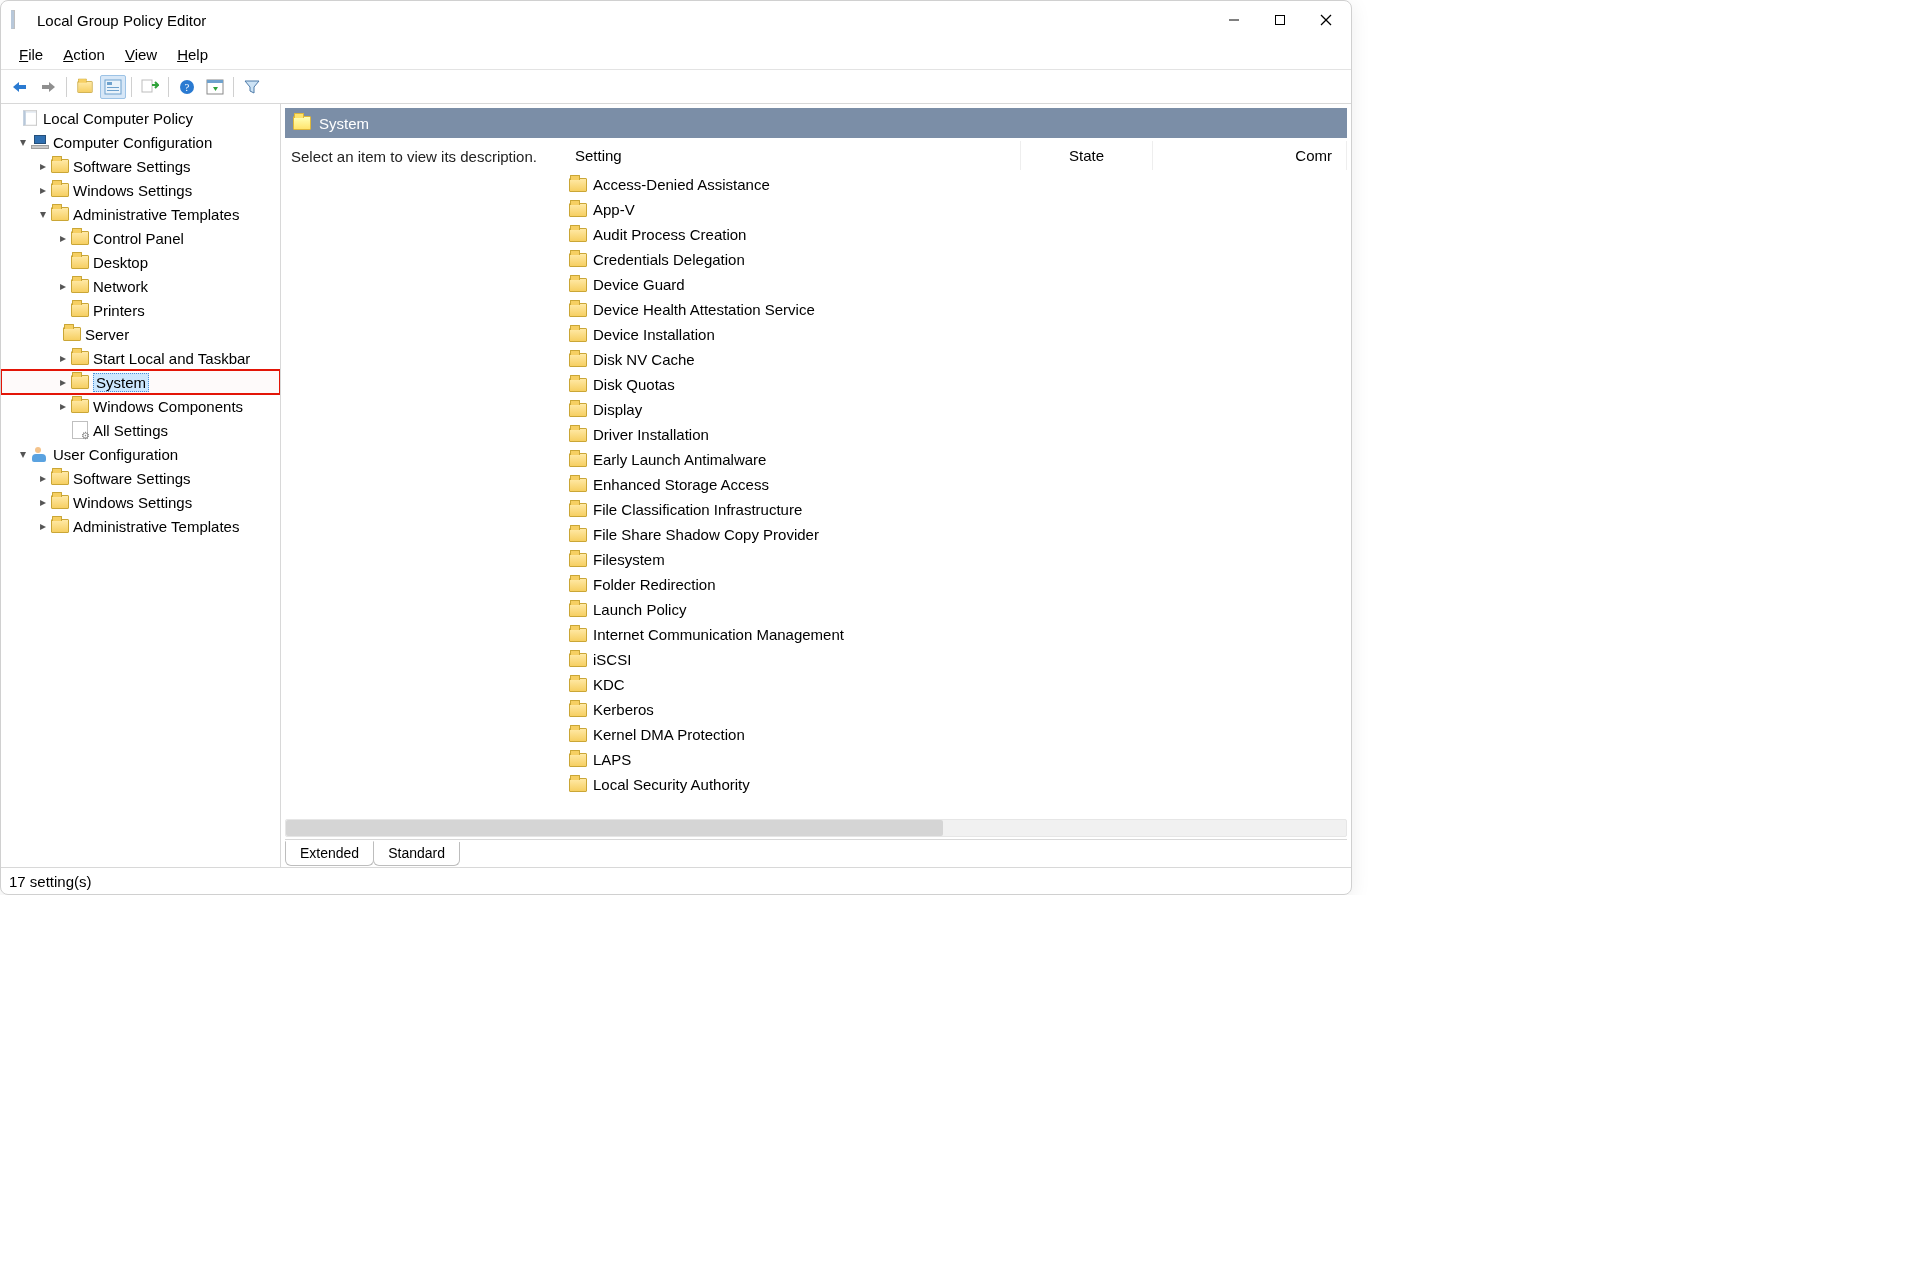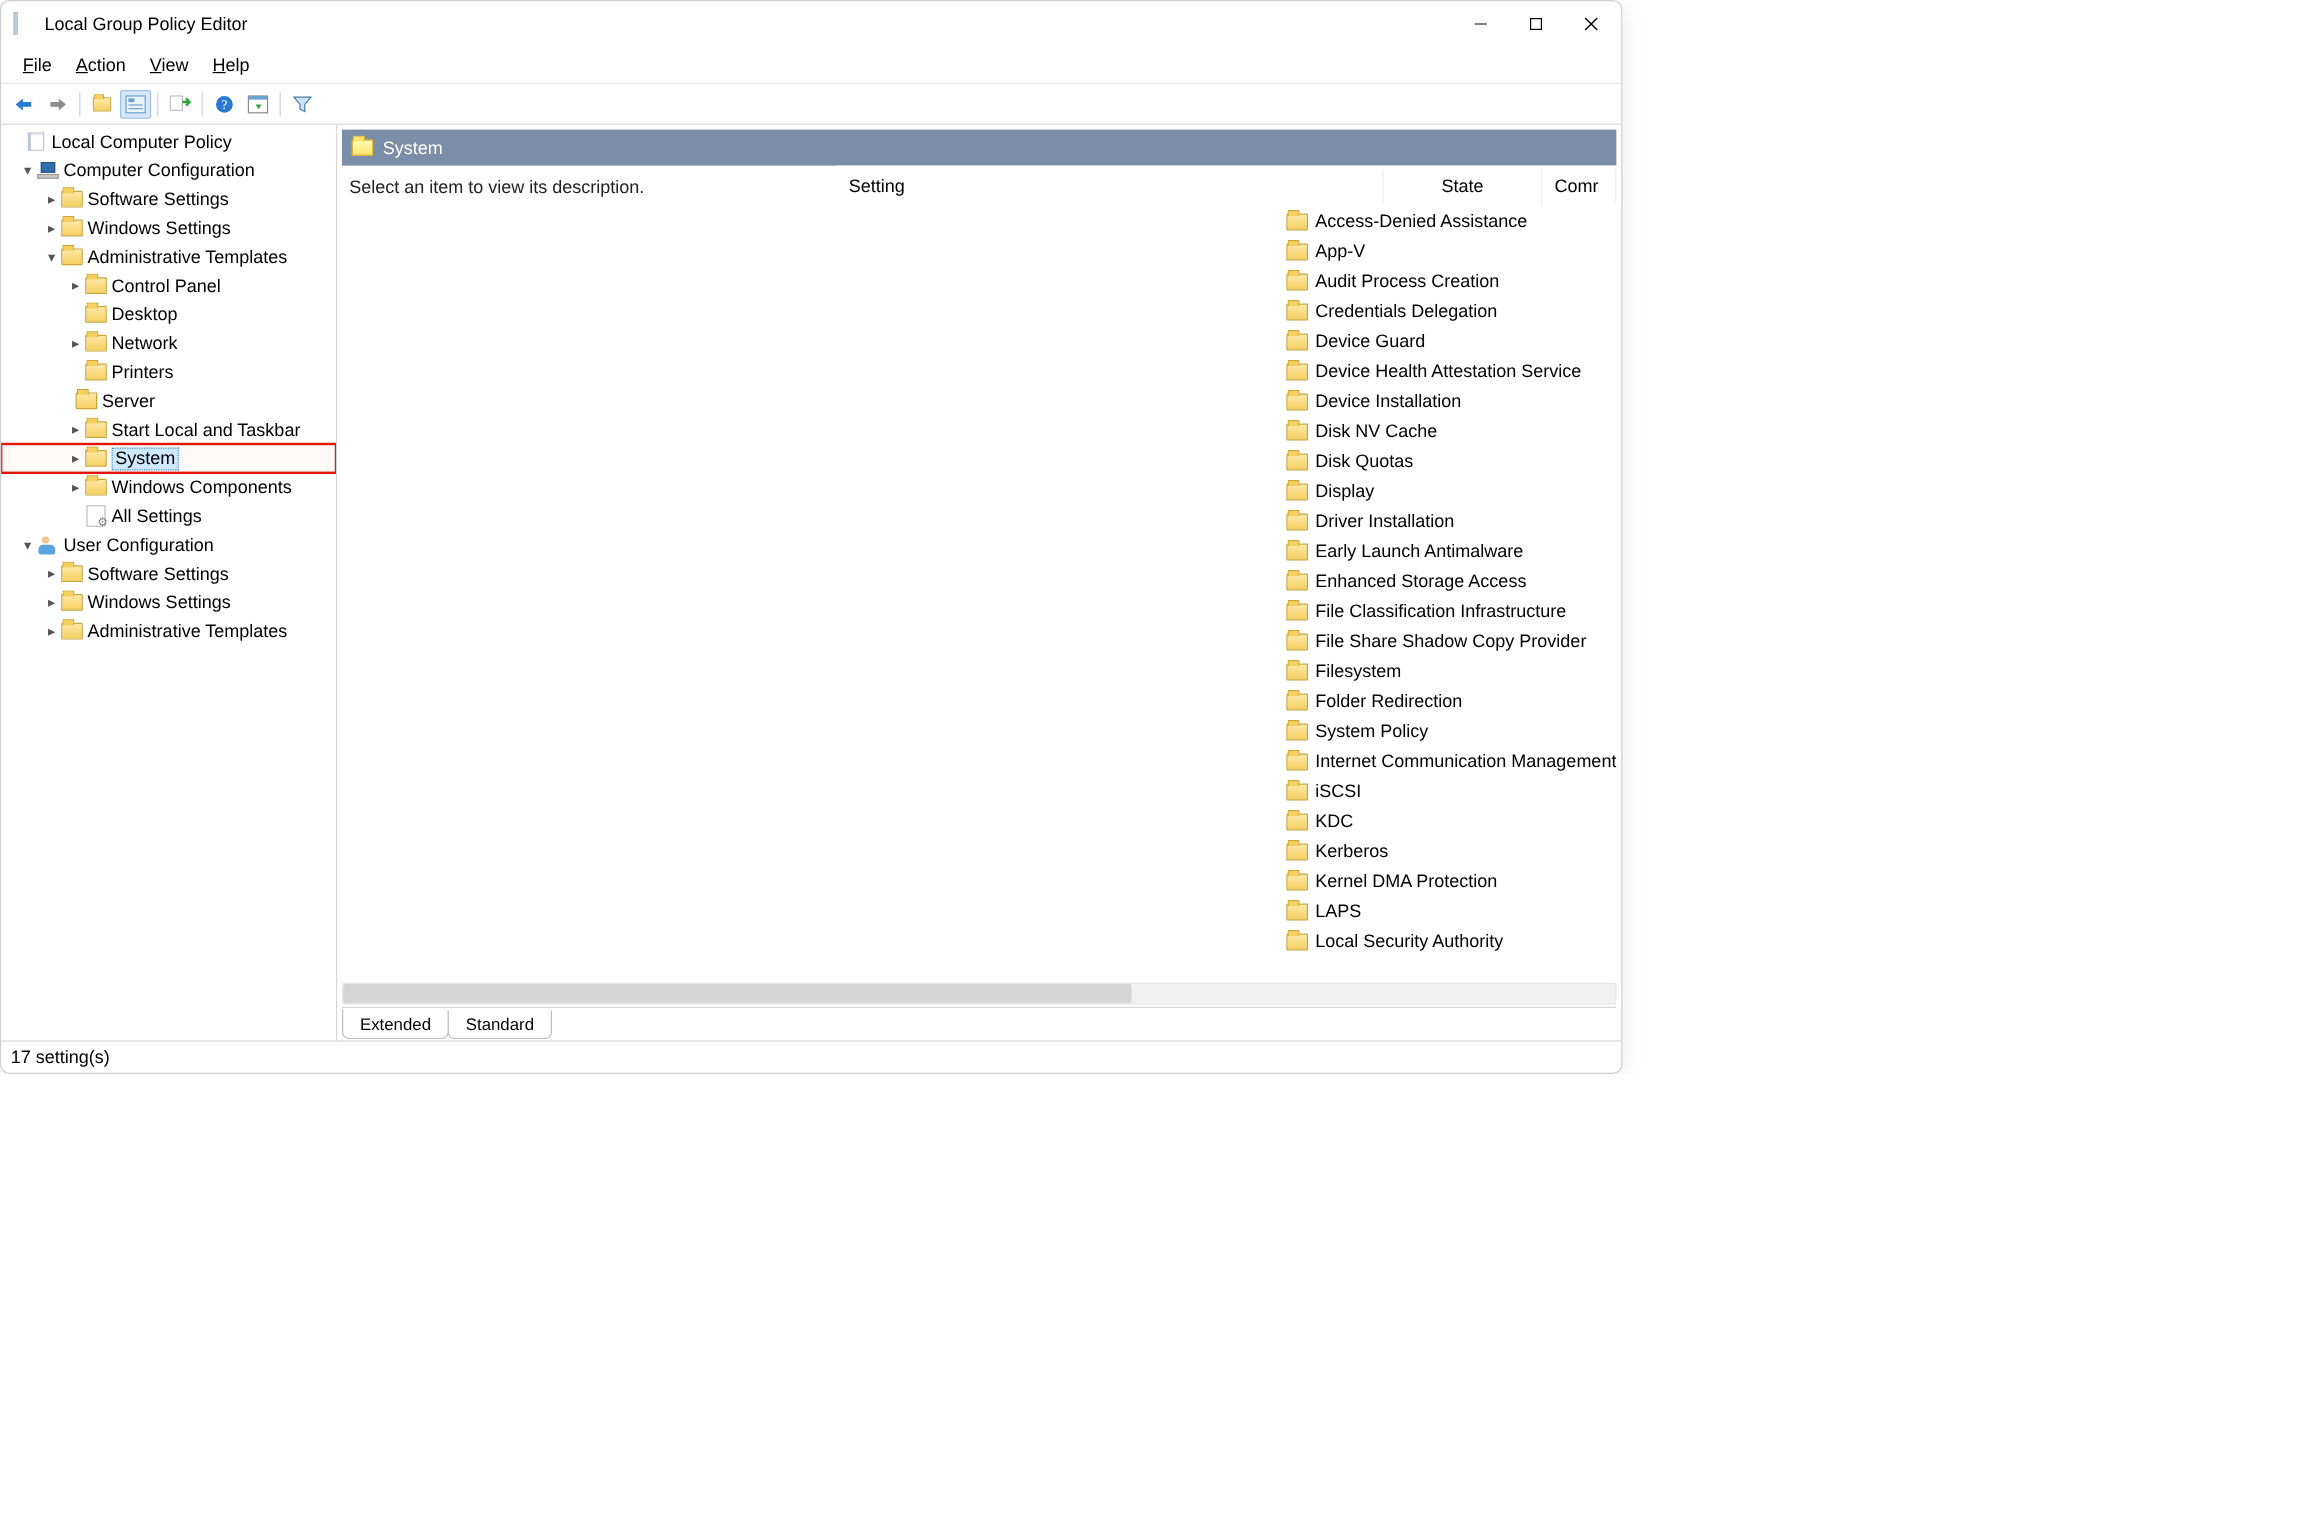--- a/index.html
+++ b/index.html
@@ -43,21 +43,21 @@
 .trow.selected .t-label { background: #cde8ff; border: 1px dotted #4a90d9; padding: 0 2px; }
 
 
 .rightpane { flex: 1; display: flex; flex-direction: column; min-width: 0; position: relative; }
 .headerbar { height: 30px; background: #7b8ea7; color: #fff; display: flex; align-items: center; padding: 0 8px; gap: 8px; margin: 4px 4px 0 4px; }
 .headerbar .folder-icon { filter: brightness(1.1); }
 .headerbar .h-title { font-weight: 400; }
 
 .rcontent { flex: 1; display: flex; min-height: 0; margin: 0 4px; }
 .descpane { width: 280px; padding: 10px 10px 10px 6px; color: #222; }
-.listwrap { flex: 1; display: flex; flex-direction: column; min-width: 0; border-left: 0; position: relative; align-items: flex-end; }
+.listwrap { flex: 1; display: flex; flex-direction: column; min-width: 0; border-left: 0; position: relative; }
 .colhead { display: flex; align-items: center; height: 34px; background: #fff; border-top: 0; border-bottom: 0; }
 .colhead .col { padding: 6px 10px; border-right: 1px solid #eee; }
 .colhead .col.setting { flex: 0 0 456px; }
 .colhead .col.state { flex: 0 0 132px; text-align: center; }
 .colhead .col.comment { flex: 1; text-align: right; padding-right: 14px; }
 .listbody { flex: 1; overflow: auto; }
 .lrow { display: flex; align-items: center; height: 25px; padding-left: 4px; }
 .lrow .fi { width: 18px; height: 16px; margin-right: 6px; display: inline-flex; align-items: center; justify-content: center; }
 .hscroll { height: 18px; margin: 2px 4px 2px 4px; background: #f1f1f1; border: 1px solid #e6e6e6; border-radius: 2px; position: relative; }
 .hscroll .thumb { position: absolute; left: 0; top: 0; bottom: 0; width: 62%; background: #d5d5d5; border-radius: 2px; }
@@ -479,21 +479,21 @@
               <div class="lrow">
                 <span class="fi">
                   <span class="folder"></span>
                 </span>
                 <span>Folder Redirection</span>
               </div>
               <div class="lrow">
                 <span class="fi">
                   <span class="folder"></span>
                 </span>
-                <span>System Policy</span>
+                <span>Launch Policy</span>
               </div>
               <div class="lrow">
                 <span class="fi">
                   <span class="folder"></span>
                 </span>
                 <span>Internet Communication Management</span>
               </div>
               <div class="lrow">
                 <span class="fi">
                   <span class="folder"></span>

